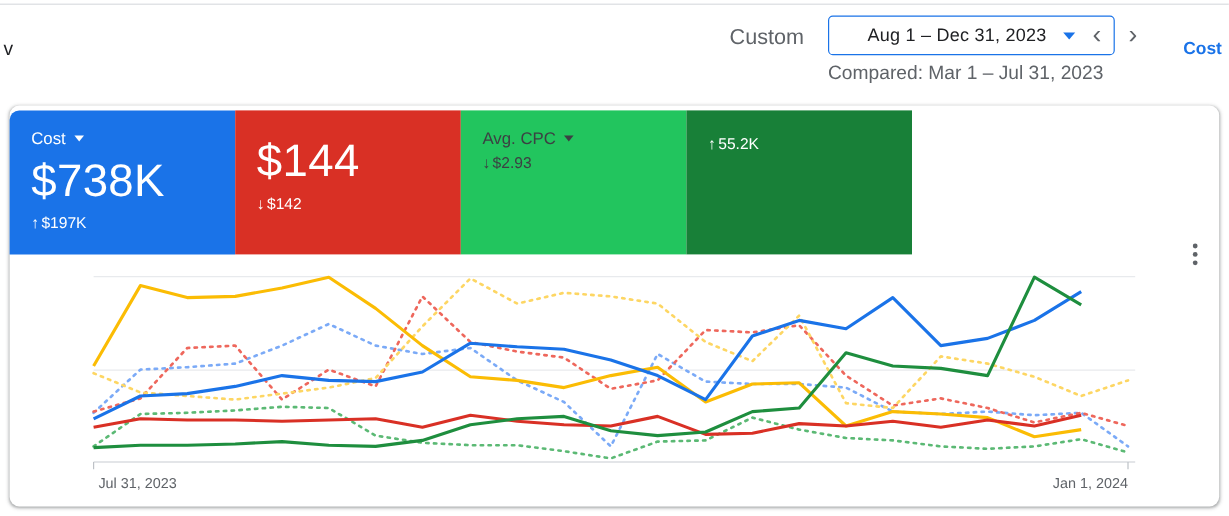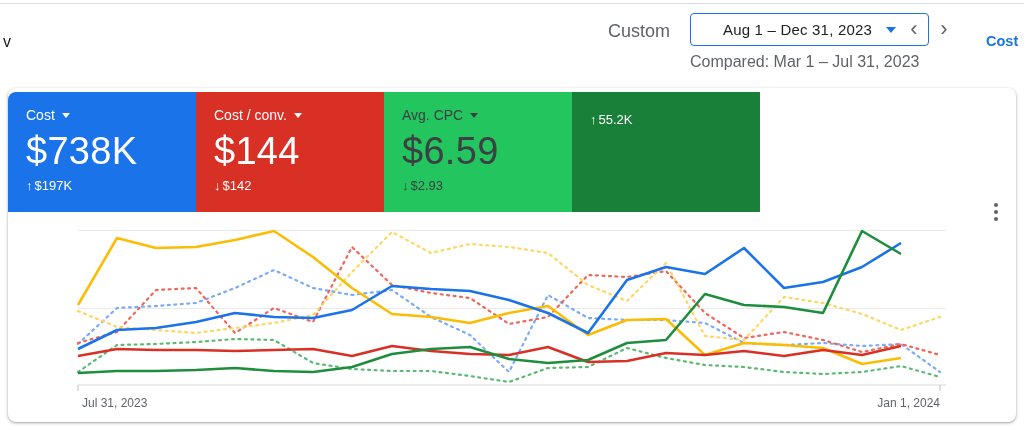--- a/index.html
+++ b/index.html
@@ -79,37 +79,32 @@
         <span class="chip-caret"></span>
       </div>
       <div class="chip-value">$738K</div>
       <div class="chip-delta">
         <span>↑</span>
         <span>$197K</span>
       </div>
     </div>
 
     <div class="chip" style="background: rgb(217, 48, 37); color: rgb(255, 255, 255);">
-      <div class="chip-label">
-        <span>Cost / conv.</span>
-        <span class="chip-caret"></span>
-      </div>
       <div class="chip-value">$144</div>
       <div class="chip-delta">
         <span>↓</span>
         <span>$142</span>
       </div>
     </div>
 
     <div class="chip" style="background: #22c55e; color: rgb(60, 64, 67);">
       <div class="chip-label">
         <span>Avg. CPC</span>
         <span class="chip-caret"></span>
       </div>
-      <div class="chip-value">$6.59</div>
       <div class="chip-delta">
         <span>↓</span>
         <span>$2.93</span>
       </div>
     </div>
 
     <div class="chip" style="background: rgb(24, 128, 56); color: rgb(255, 255, 255);">
       <div class="chip-delta">
         <span>↑</span>
         <span>55.2K</span>

